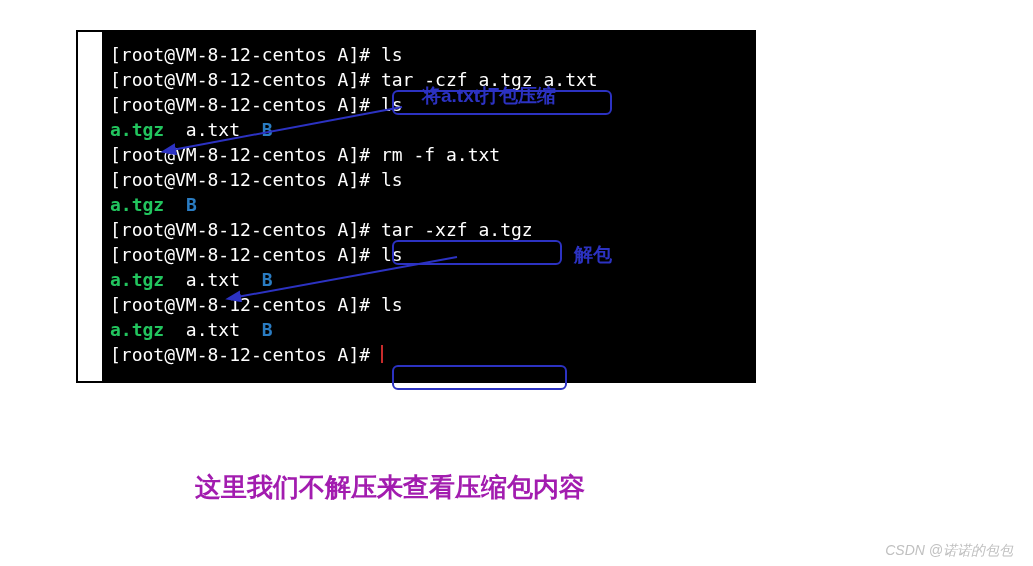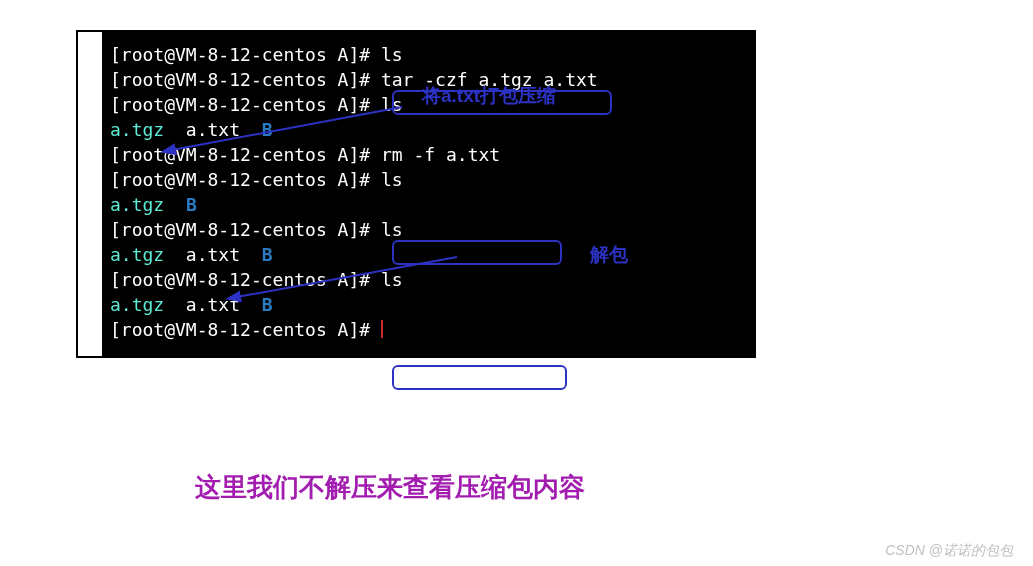--- a/index.html
+++ b/index.html
@@ -23,21 +23,21 @@
       padding: 10px 8px 14px 8px;
       font-family: "Consolas", "DejaVu Sans Mono", monospace;
       font-size: 18px;
       line-height: 25px;
       color: #ffffff;
       position: relative;
     }
     .line { white-space: pre; }
     .prompt { color: #ffffff; }
     .cmd { color: #ffffff; }
-    .tgz { color: #5eead4; font-weight: normal; }
+    .tgz { color: #22c55e; font-weight: bold; }
     .dir { color: #2a7cc2; font-weight: bold; }
     .cursor {
       display: inline-block;
       width: 2px;
       height: 18px;
       background: #c82b2b;
       vertical-align: -2px;
     }
     .annot-box {
       position: absolute;
@@ -79,32 +79,33 @@
 
 <div class="canvas">
   <div class="terminal">
     <div class="line"><span class="prompt">[root@VM-8-12-centos A]# </span><span class="cmd">ls</span></div>
     <div class="line"><span class="prompt">[root@VM-8-12-centos A]# </span><span class="cmd">tar -czf a.tgz a.txt</span></div>
     <div class="line"><span class="prompt">[root@VM-8-12-centos A]# </span><span class="cmd">ls</span></div>
     <div class="line"><span class="tgz">a.tgz</span><span class="cmd">  a.txt  </span><span class="dir">B</span></div>
     <div class="line"><span class="prompt">[root@VM-8-12-centos A]# </span><span class="cmd">rm -f a.txt</span></div>
     <div class="line"><span class="prompt">[root@VM-8-12-centos A]# </span><span class="cmd">ls</span></div>
     <div class="line"><span class="tgz">a.tgz</span><span class="cmd">  </span><span class="dir">B</span></div>
+    <div class="line"><span class="prompt">[root@VM-8-12-centos A]# </span><span class="cmd">tar -xzf a.tgz</span></div>
     <div class="line"><span class="prompt">[root@VM-8-12-centos A]# </span><span class="cmd">ls</span></div>
     <div class="line"><span class="tgz">a.tgz</span><span class="cmd">  a.txt  </span><span class="dir">B</span></div>
     <div class="line"><span class="prompt">[root@VM-8-12-centos A]# </span><span class="cmd">ls</span></div>
     <div class="line"><span class="tgz">a.tgz</span><span class="cmd">  a.txt  </span><span class="dir">B</span></div>
     <div class="line"><span class="prompt">[root@VM-8-12-centos A]# </span><span class="cursor"></span></div>
 
     <div class="annot-box" style="left:290px; top:58px; width:220px; height:25px;"></div>
     <div class="annot-box" style="left:290px; top:208px; width:170px; height:25px;"></div>
     <div class="annot-box" style="left:290px; top:333px; width:175px; height:25px;"></div>
 
     <div class="annot-label" style="left:320px; top:30px;margin-top:21px;">将a.txt打包压缩</div>
-    <div class="annot-label" style="left:488px; top:210px;">解包</div>
+    <div class="annot-label" style="left:472px; top:210px;">解包</div>
 
     <svg class="annot-arrow" style="left:40px; top:70px; width:280px; height:60px;" viewBox="0 0 280 60">
       <defs>
           <marker id="ah1" markerWidth="10" markerHeight="10" refX="2" refY="3" orient="auto">
             <path d="M0,0 L0,6 L8,3 z" fill="#2c32c2"></path>
           </marker>
         </defs>
       <line x1="260" y1="5" x2="30" y2="48" stroke="#2c32c2" stroke-width="2" marker-end="url(#ah1)"></line>
     </svg>
     <svg class="annot-arrow" style="left:115px; top:220px; width:260px; height:55px;" viewBox="0 0 260 55">

